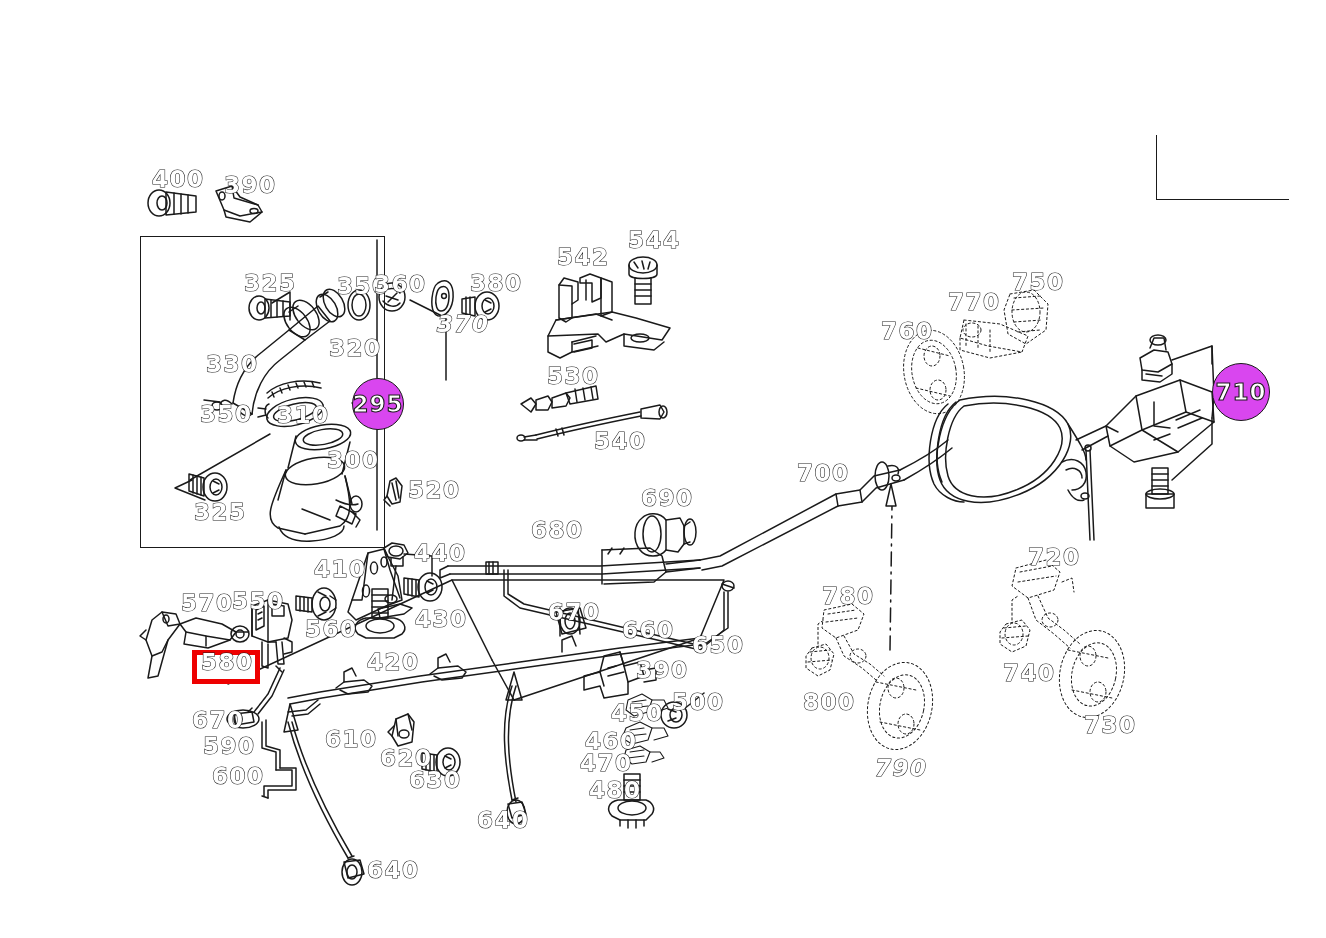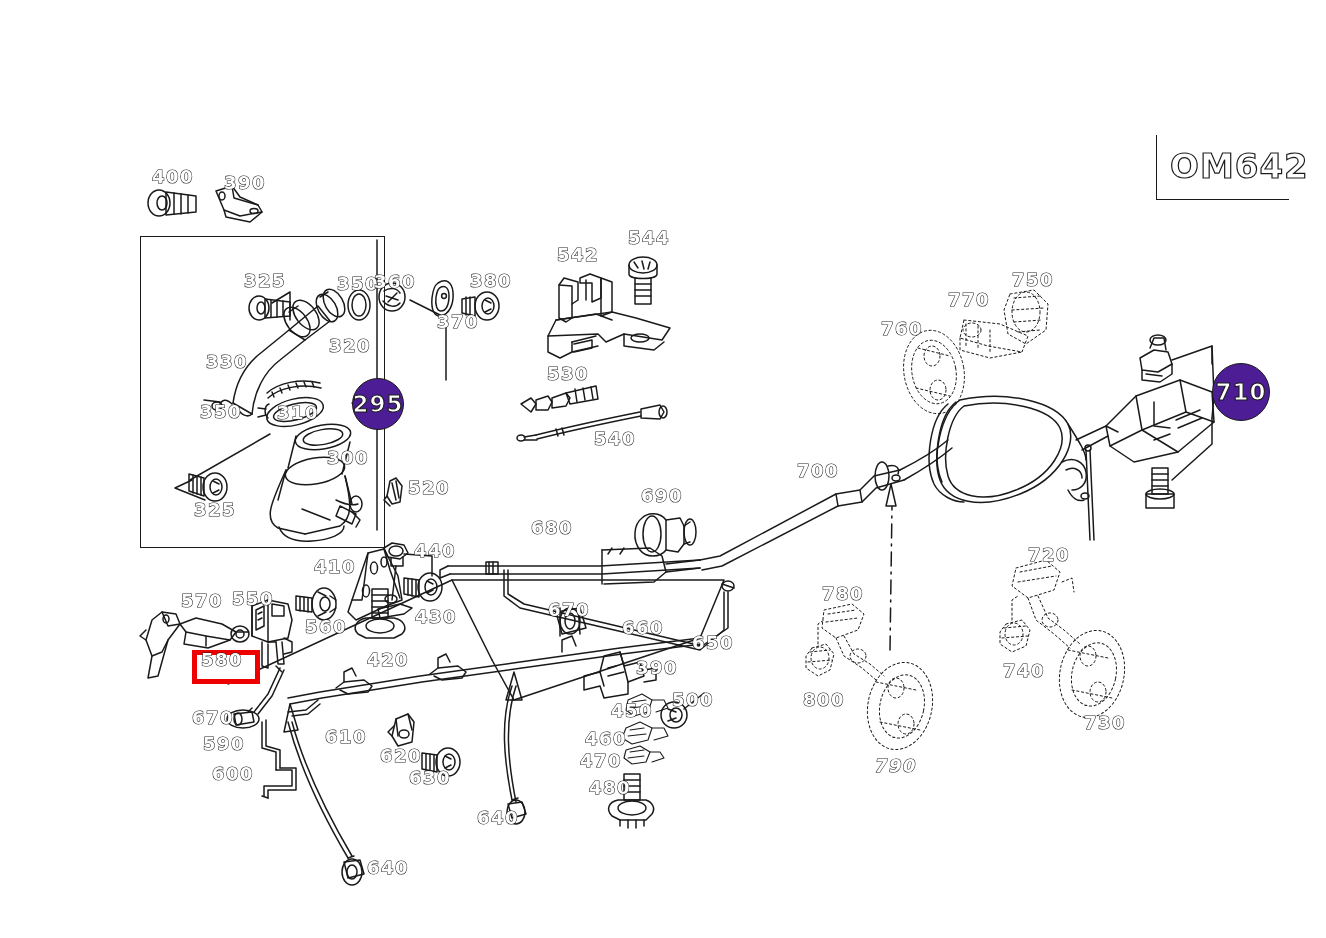--- a/index.html
+++ b/index.html
@@ -24,36 +24,36 @@
     font-family: "DejaVu Sans", sans-serif;
     font-weight: 700;
     color: #ffffff;
     -webkit-text-stroke: 1.1px #1a1a1a;
     paint-order: stroke fill;
     letter-spacing: 1.5px;
     white-space: nowrap;
     line-height: 1;
     user-select: none;
   }
-  .lbl.s26 { font-size: 18px; }
+  .lbl.s26 { font-size: 23px; }
   .title-lbl {
     position: absolute;
     font-family: "DejaVu Sans", sans-serif;
     font-weight: 700;
     font-size: 34px;
     letter-spacing: 1px;
     color: #ffffff;
     -webkit-text-stroke: 1.2px #1a1a1a;
     white-space: nowrap;
   }
   .circle-lbl {
     position: absolute;
     border: 1.6px solid #1a1a1a;
     border-radius: 50%;
-    background: #4c1d95;
+    background: #d946ef;
     display: flex;
     align-items: center;
     justify-content: center;
     font-family: "DejaVu Sans", sans-serif;
     font-weight: 700;
     font-size: 23px;
     letter-spacing: 1px;
     color: #ffffff;
     -webkit-text-stroke: 1.1px #1a1a1a;
   }
@@ -592,39 +592,38 @@
         <path d="M1094 540 L1090 450"></path>
         <ellipse cx="1088" cy="448" rx="3" ry="3"></ellipse>
       </g>
 
     </g>
   </svg>
 
   <div class="inset-box" style="left:140px; top:236px; width:243px; height:310px;"></div>
 
   <div class="title-rule" style="left:1156px; top:135px; width:132px; height:64px;"></div>
-  <div class="title-lbl" style="left:1170px; top:146px;">OM642</div>
 
   <div class="circle-lbl" style="left:352px; top:378px; width:50px; height:50px;">
     <span>295</span>
   </div>
   <div class="circle-lbl" style="left:1212px; top:363px; width:56px; height:56px;">
     <span>710</span>
   </div>
 
   <div class="highlight-box" style="left:192px; top:650px; width:68px; height:34px; border:5px solid #ee0000;"></div>
 
   <div id="labels">
       <div class="lbl s26" style="left: 152px; top: 168px;">400</div>
       <div class="lbl s26" style="left: 224px; top: 174px;">390</div>
       <div class="lbl s26" style="left: 244px; top: 272px;">325</div>
       <div class="lbl s26" style="left: 337px; top: 275px;">350</div>
       <div class="lbl s26" style="left: 374px; top: 273px;">360</div>
       <div class="lbl s26" style="left: 470px; top: 272px;">380</div>
-      <div class="lbl s26" style="left: 437px; top: 313px;">370</div>
+      <div class="lbl s26" style="left: 437px; top: 313px; font-style: italic;">370</div>
       <div class="lbl s26" style="left: 329px; top: 337px;">320</div>
       <div class="lbl s26" style="left: 206px; top: 353px;">330</div>
       <div class="lbl s26" style="left: 200px; top: 403px;">350</div>
       <div class="lbl s26" style="left: 277px; top: 404px;">310</div>
       <div class="lbl s26" style="left: 327px; top: 449px;">300</div>
       <div class="lbl s26" style="left: 194px; top: 501px;">325</div>
       <div class="lbl s26" style="left: 557px; top: 246px;">542</div>
       <div class="lbl s26" style="left: 628px; top: 229px;">544</div>
       <div class="lbl s26" style="left: 547px; top: 365px;">530</div>
       <div class="lbl s26" style="left: 594px; top: 430px;">540</div>

